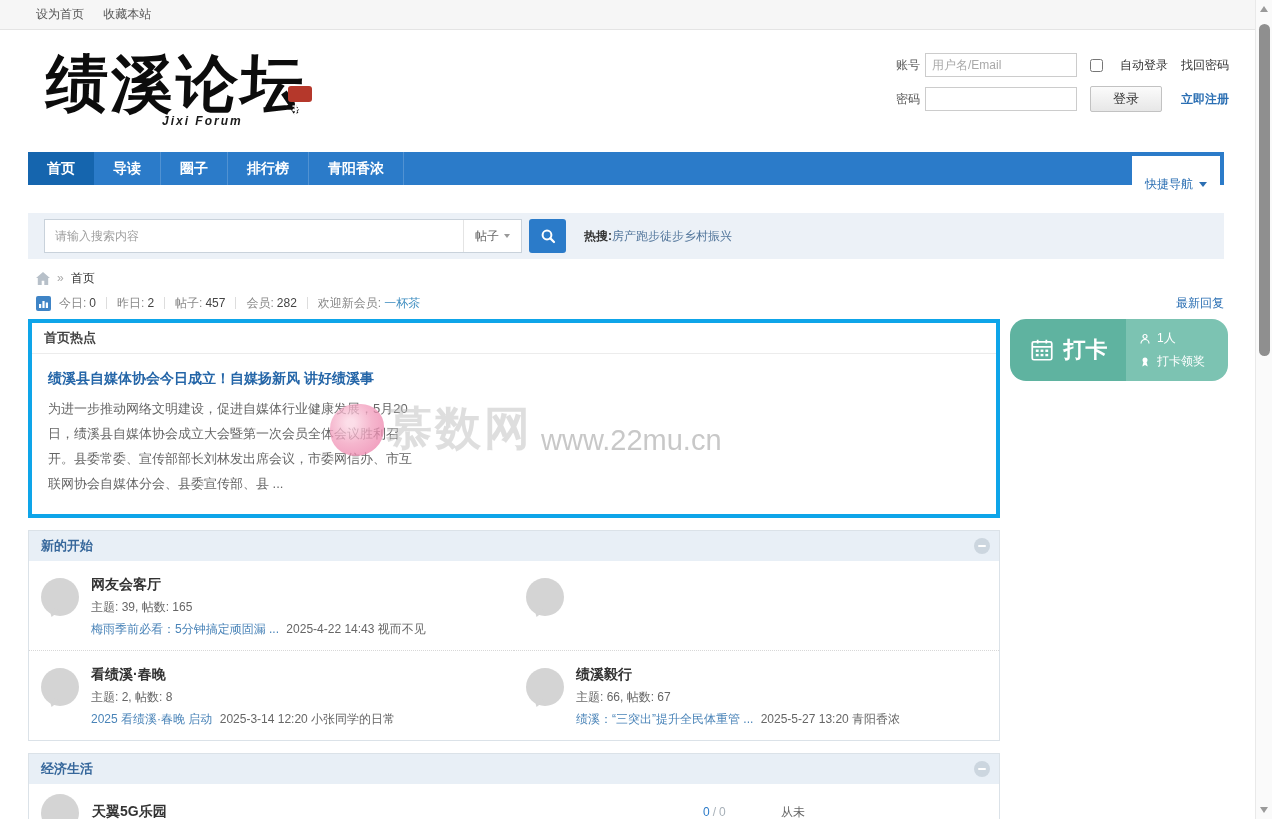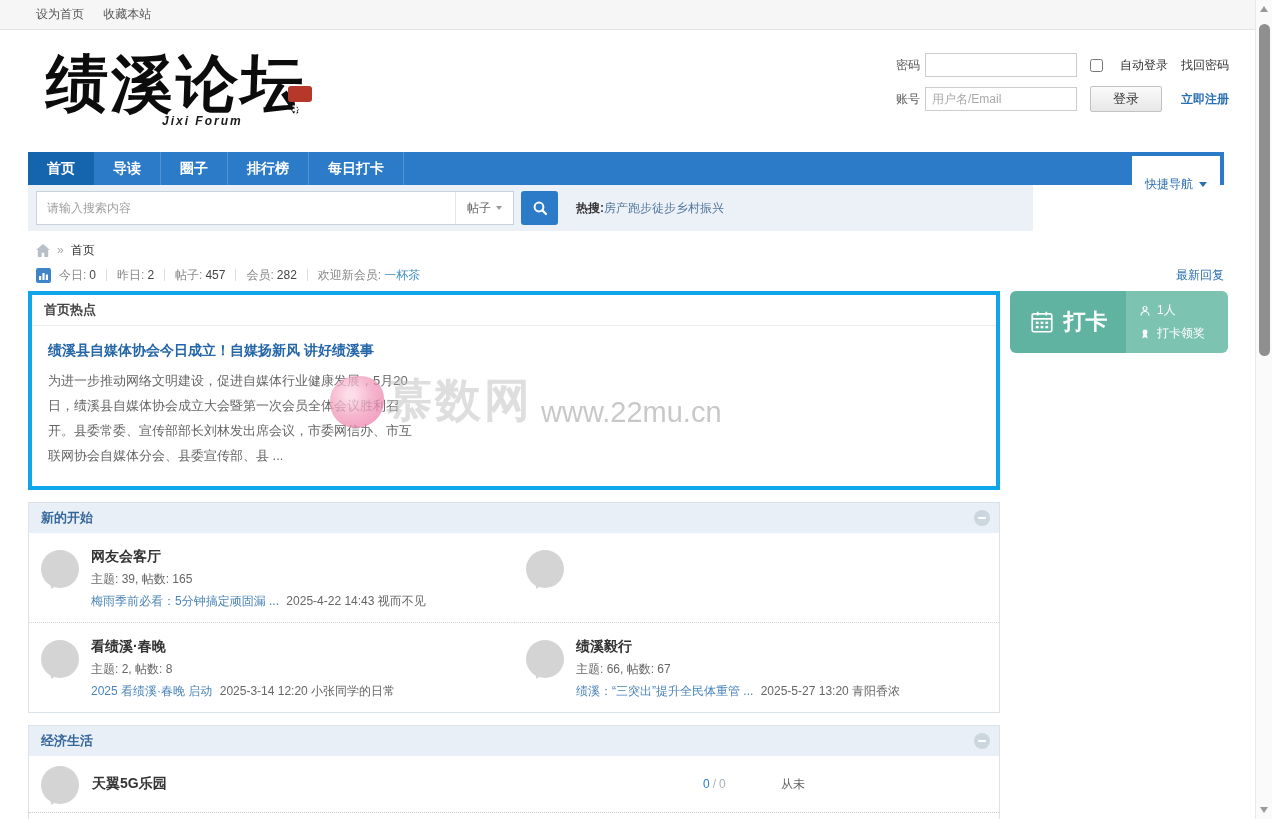--- a/index.html
+++ b/index.html
@@ -29,21 +29,21 @@
   .link-reg { color: #2b6fb3; font-weight: bold; line-height: 26px; }
 
   
   .nav { margin-left: 28px; width: 1196px; height: 33px; background: #2b7bc9; }
   .nav-item { float: left; padding: 0 19px; line-height: 33px; color: #fff; font-size: 14px; font-weight: bold; border-right: 1px solid rgba(255,255,255,.18); }
   .nav-item.active { background: #1565ae; border-right: none; }
   .quicknav { float: right; margin: 4px 4px 0 0; background: #fff; color: #2b6fb3; line-height: 25px; padding: 16px 13px; font-size: 12px; cursor: pointer; display: flex; align-items: center; gap: 6px; }
   .caret { width: 0; height: 0; border-left: 4px solid transparent; border-right: 4px solid transparent; border-top: 5px solid #2b6fb3; display: inline-block; }
 
   
-  .searchbar { margin-left: 28px; width: 1005px; height: 46px; background: #ecf1f7; display: flex; align-items: center; padding-left: 8px; }
+  .searchbar { margin-left: 28px; width: 1196px; height: 46px; background: #ecf1f7; display: flex; align-items: center; padding-left: 16px; }
   .search-box { display: flex; width: 478px; height: 34px; background: #fff; border: 1px solid #c9d2db; }
   .search-input { flex: 1; border: none; outline: none; padding: 0 10px; font-size: 12px; color: #333; font-family: inherit; }
   .search-input::placeholder { color: #9f9f9f; }
   .search-type { width: 58px; border-left: 1px solid #e4e4e4; color: #666; display: flex; align-items: center; justify-content: center; gap: 5px; cursor: pointer; }
   .search-type .caret { border-top-color: #999; border-left-width: 3px; border-right-width: 3px; border-top-width: 4px; }
   .search-btn { width: 37px; height: 34px; margin-left: 7px; background: #2b7bc9; border: none; border-radius: 3px; cursor: pointer; display: flex; align-items: center; justify-content: center; }
   .hotwrap { margin-left: 18px; display: flex; align-items: center; }
   .hot-label { font-weight: bold; color: #333; }
   .hotwrap a { color: #54779c; }
 
@@ -67,21 +67,21 @@
   .panel-hd { line-height: 30px; padding: 0 12px; border-bottom: 1px solid #ececec; font-size: 13px; font-weight: bold; color: #444; }
   .hotspot-body { position: relative; padding: 16px 16px 18px; min-height: 132px; }
   .hot-title { display: inline-block; font-size: 14px; font-weight: bold; color: #2566a8; }
   .hot-text { width: 376px; margin-top: 8px; color: #666; font-size: 13px; line-height: 25px; }
   .watermark { position: absolute; left: 298px; top: 48px; display: flex; align-items: flex-start; pointer-events: none; }
   .wm-blob { width: 54px; height: 52px; border-radius: 50% 45% 55% 50%; background: radial-gradient(circle at 38% 36%, #fbd3e1 8%, #f29ebd 45%, #ec7fa9 80%); opacity: .75; margin: 2px 2px 0 0; flex: none; }
   .wm-name { font-size: 46px; font-weight: bold; color: #bfbfbf; opacity: .5; letter-spacing: 3px; line-height: 52px; }
   .wm-url { font-size: 29px; color: #ababab; opacity: .65; margin: 22px 0 0 8px; white-space: nowrap; }
 
   
-  .checkin { width: 218px; height: 62px; border-radius: 6px; overflow: hidden; display: flex; color: #fff; }
+  .checkin { width: 218px; height: 62px; border-radius: 16px; overflow: hidden; display: flex; color: #fff; }
   .checkin-left { width: 116px; background: #5fb3a0; display: flex; align-items: center; justify-content: center; gap: 9px; font-size: 22px; font-weight: bold; cursor: pointer; }
   .checkin-right { flex: 1; background: #7cc3b2; display: flex; flex-direction: column; justify-content: center; gap: 6px; padding-left: 13px; font-size: 12px; }
   .checkin-line { display: flex; align-items: center; gap: 6px; cursor: pointer; }
 
   
   .section { margin-top: 12px; border: 1px solid #dbe2e8; background: #fff; }
   .section-hd { background: #e8eff6; height: 30px; padding: 0 9px 0 12px; display: flex; align-items: center; }
   .section-title { color: #36679b; font-weight: bold; font-size: 13px; }
   .collapse { margin-left: auto; width: 16px; height: 16px; border-radius: 50%; background: #ccd6df; position: relative; cursor: pointer; }
   .collapse::after { content: ''; position: absolute; left: 4px; top: 7px; width: 8px; height: 2px; background: #fff; border-radius: 1px; }
@@ -125,26 +125,26 @@
 <div class="header">
   <div class="logo">
     <span class="logo-text">绩溪论坛</span>
   </div>
   <span class="logo-sub">Jixi Forum</span>
   <span class="logo-seal">拾柒</span>
 
   <div class="login">
     <div class="login-col">
       <div class="login-row">
+        <span class="login-label">账号</span>
+        <input class="login-input" type="text" placeholder="用户名/Email" style="">
+      </div>
+      <div class="login-row">
         <span class="login-label">密码</span>
         <input class="login-input" type="password" style="">
-      </div>
-      <div class="login-row">
-        <span class="login-label">账号</span>
-        <input class="login-input" type="text" placeholder="用户名/Email" style="">
       </div>
     </div>
     <div class="login-col">
       <label class="auto-row">
         <input type="checkbox" style="">
         <span>自动登录</span>
       </label>
       <button class="btn-login">登录</button>
     </div>
     <div class="login-col">
@@ -152,21 +152,21 @@
       <a class="link-reg">立即注册</a>
     </div>
   </div>
 </div>
 
 <div class="nav">
   <a class="nav-item active">首页</a>
   <a class="nav-item">导读</a>
   <a class="nav-item">圈子</a>
   <a class="nav-item">排行榜</a>
-  <a class="nav-item">每日打卡</a>
+  <a class="nav-item">青阳香浓</a>
   <div class="quicknav">
     <span>快捷导航</span>
     <span class="caret"></span>
   </div>
 </div>
 
 <div class="searchbar">
   <div class="search-box">
     <input class="search-input" type="text" placeholder="请输入搜索内容" style="">
     <div class="search-type">

